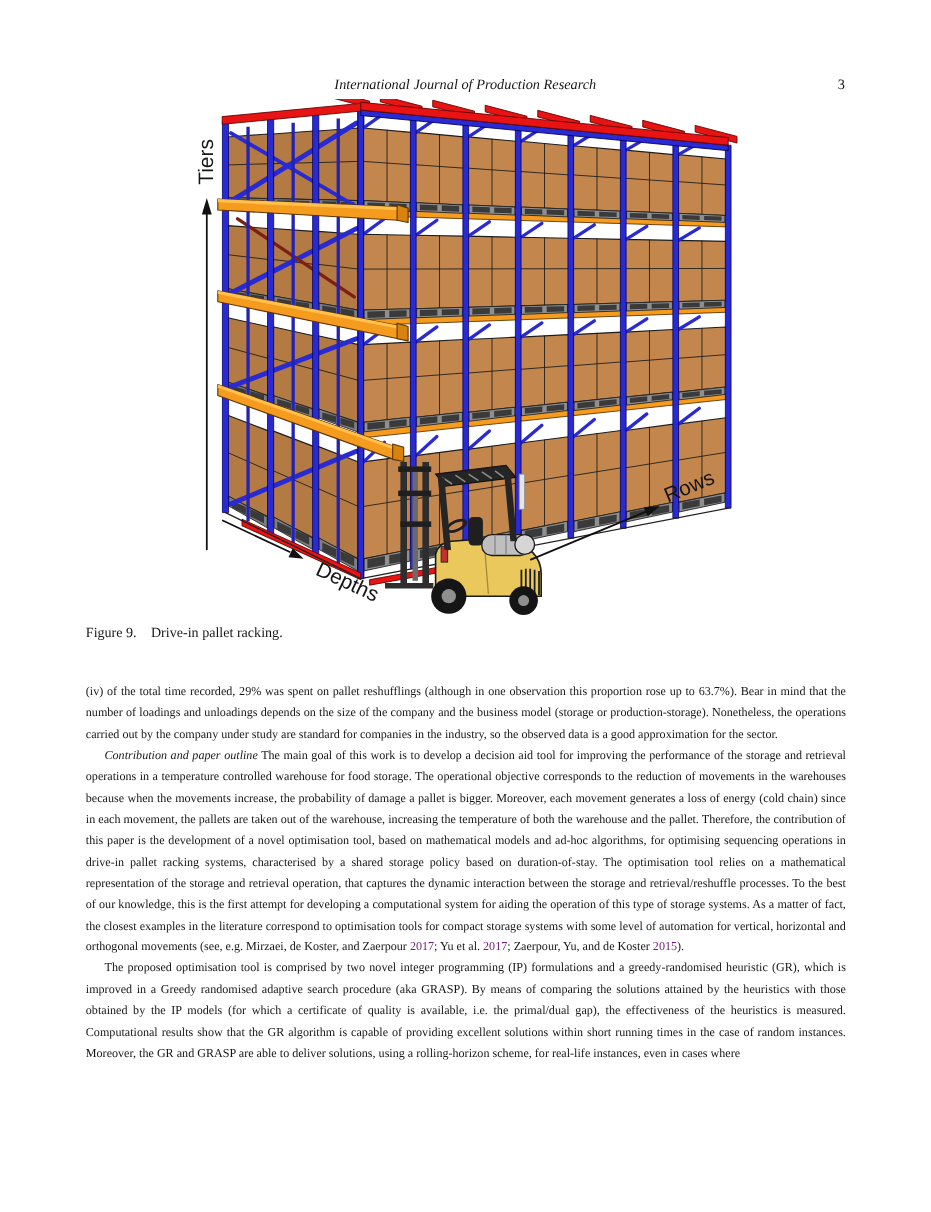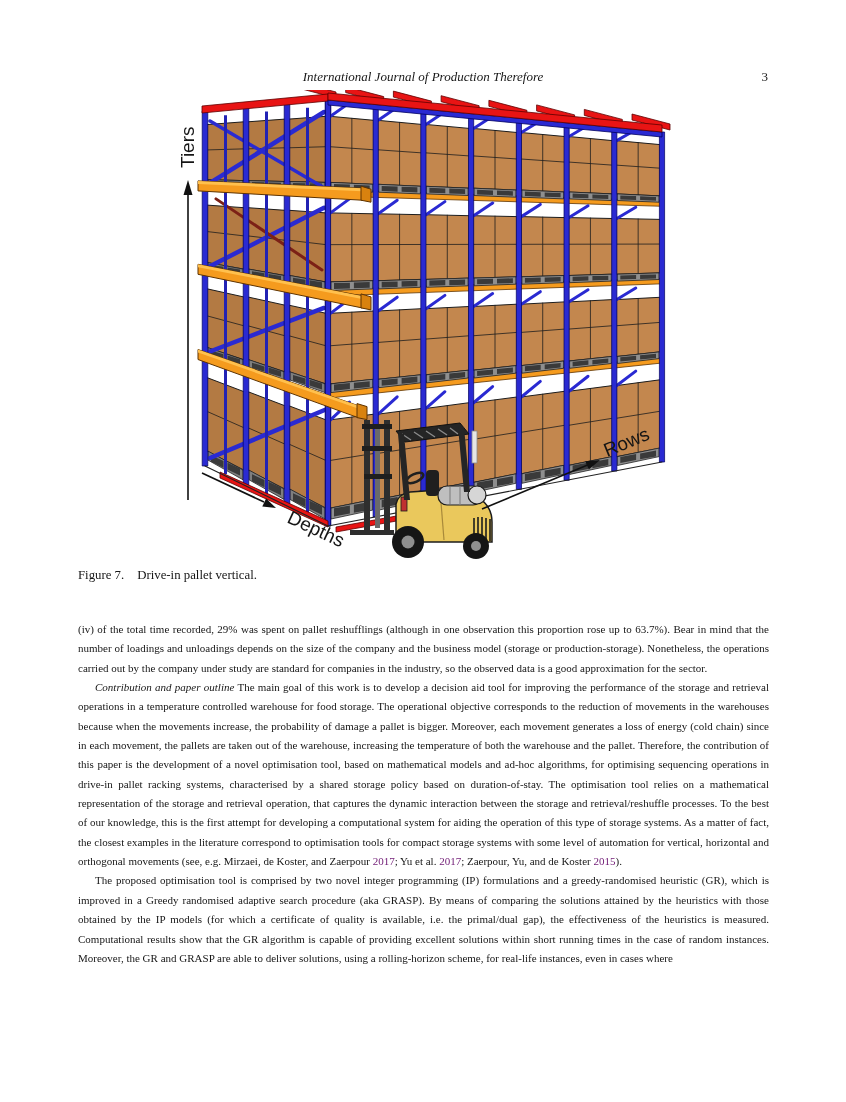--- a/index.html
+++ b/index.html
@@ -26,21 +26,21 @@
   }
   .body-text p{margin:0;padding:0;}
   .body-text p.indent{text-indent:17px;}
   .italic{font-style:italic;font-family:Liberation Serif, serif;}
   .cite{color:#701a75;}
 </style>
 </head>
 <body>
 
 <div class="running-head">
-  <span>International Journal of Production Therefore</span>
+  <span>International Journal of Production Research</span>
   <span class="page-number">3</span>
 </div>
 
 <div class="figure-wrap">
   <svg class="figure-svg" viewBox="0 0 560 482">
 
     <g id="rack">
         <polygon points="149.0,29.1 186.0,26.3 186.0,92.4 149.0,91.5" fill="#b37a43" stroke="#1d1d1d" stroke-width="1" stroke-linejoin="round"></polygon>
         <line x1="167.5" y1="27.675208333333337" x2="167.5" y2="91.97458333333333" stroke="#1d1d1d" stroke-width="0.8" stroke-linecap="round"></line>
         <line x1="149" y1="57.78855166666666" x2="186" y2="56.717290000000006" stroke="#1d1d1d" stroke-width="0.8" stroke-linecap="round"></line>
@@ -410,20 +410,20 @@
     </g>
     <g>
       <line x1="342" y1="419" x2="450" y2="374" stroke="#111111" stroke-width="1.6"></line>
       <polygon points="460,370 448.8,379.6 445.3,371.2" fill="#111111"></polygon>
       <text transform="translate(467,367) rotate(-22.5)">Rows</text>
     </g>
   </svg>
 </div>
 
 <div class="caption">
-  <span class="cap-label">Figure 7.</span><span>Drive-in pallet vertical.</span>
+  <span class="cap-label">Figure 9.</span><span>Drive-in pallet racking.</span>
 </div>
 
 <div class="body-text">
   <p><span>(iv) of the total time recorded, 29% was spent on pallet reshufflings (although in one observation this proportion rose up to 63.7%). Bear in mind that the number of loadings and unloadings depends on the size of the company and the business model (storage or production-storage). Nonetheless, the operations carried out by the company under study are standard for companies in the industry, so the observed data is a good approximation for the sector.</span></p>
   <p class="indent"><span class="italic">Contribution and paper outline</span><span> The main goal of this work is to develop a decision aid tool for improving the performance of the storage and retrieval operations in a temperature controlled warehouse for food storage. The operational objective corresponds to the reduction of movements in the warehouses because when the movements increase, the probability of damage a pallet is bigger. Moreover, each movement generates a loss of energy (cold chain) since in each movement, the pallets are taken out of the warehouse, increasing the temperature of both the warehouse and the pallet. Therefore, the contribution of this paper is the development of a novel optimisation tool, based on mathematical models and ad-hoc algorithms, for optimising sequencing operations in drive-in pallet racking systems, characterised by a shared storage policy based on duration-of-stay. The optimisation tool relies on a mathematical representation of the storage and retrieval operation, that captures the dynamic interaction between the storage and retrieval/reshuffle processes. To the best of our knowledge, this is the first attempt for developing a computational system for aiding the operation of this type of storage systems. As a matter of fact, the closest examples in the literature correspond to optimisation tools for compact storage systems with some level of automation for vertical, horizontal and orthogonal movements (see, e.g. Mirzaei, de Koster, and Zaerpour </span><span class="cite">2017</span><span>; Yu et al. </span><span class="cite">2017</span><span>; Zaerpour, Yu, and de Koster </span><span class="cite">2015</span><span>).</span></p>
   <p class="indent"><span>The proposed optimisation tool is comprised by two novel integer programming (IP) formulations and a greedy-randomised heuristic (GR), which is improved in a Greedy randomised adaptive search procedure (aka GRASP). By means of comparing the solutions attained by the heuristics with those obtained by the IP models (for which a certificate of quality is available, i.e. the primal/dual gap), the effectiveness of the heuristics is measured. Computational results show that the GR algorithm is capable of providing excellent solutions within short running times in the case of random instances. Moreover, the GR and GRASP are able to deliver solutions, using a rolling-horizon scheme, for real-life instances, even in cases where</span></p>
 </div>
 
 </body></html>

